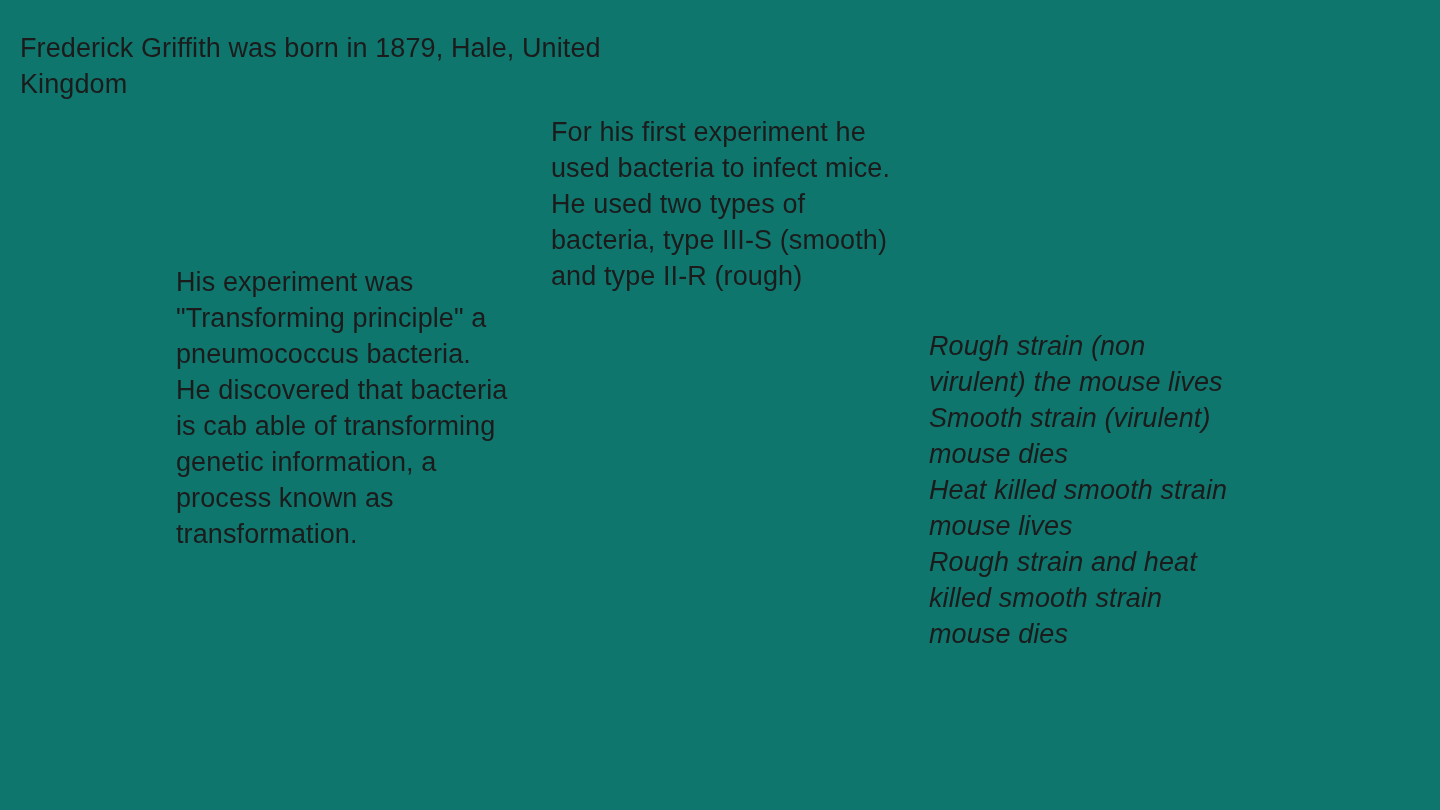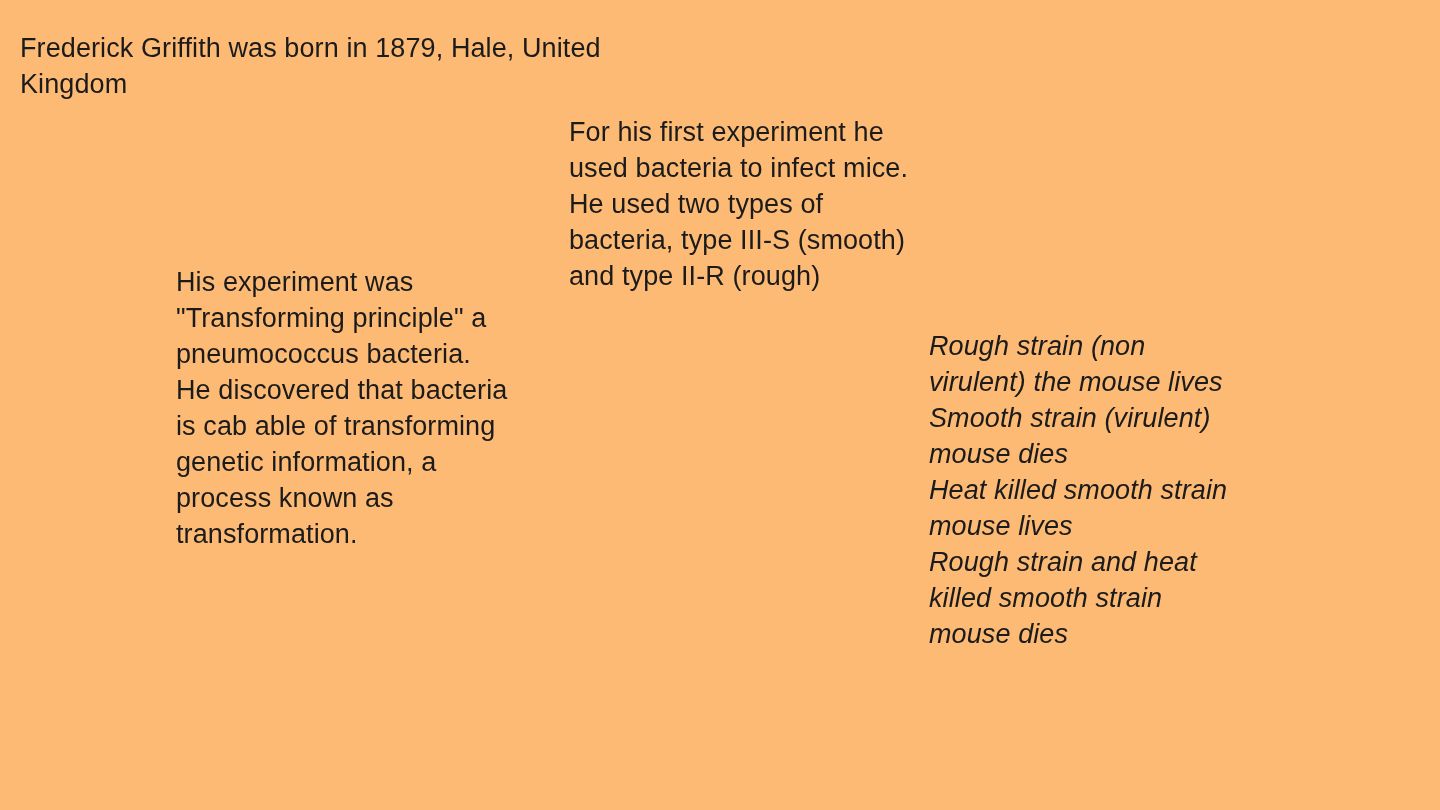--- a/index.html
+++ b/index.html
@@ -13,21 +13,21 @@
     height: 810px;
     position: relative;
     overflow: hidden;
     font-family: "Liberation Sans", sans-serif;
     -webkit-font-smoothing: antialiased;
   }
 
   .slide-canvas {
     position: absolute;
     inset: 0;
-    background: #fdba74;
+    background: #0f766e;
   }
 
   .text-block {
     position: absolute;
     color: #1b1b1b;
     font-family: "Liberation Sans", sans-serif;
     font-size: 27px;
     line-height: 36px;
     font-weight: 400;
     letter-spacing: 0.1px;
@@ -45,21 +45,21 @@
 
   
   #block-transforming-principle {
     left: 176px;
     top: 264px;
     width: 348px;
   }
 
   
   #block-first-experiment {
-    left: 569px;
+    left: 551px;
     top: 114px;
     width: 350px;
   }
 
   
   #block-strain-results {
     left: 929px;
     top: 328px;
     width: 305px;
     font-style: italic;

